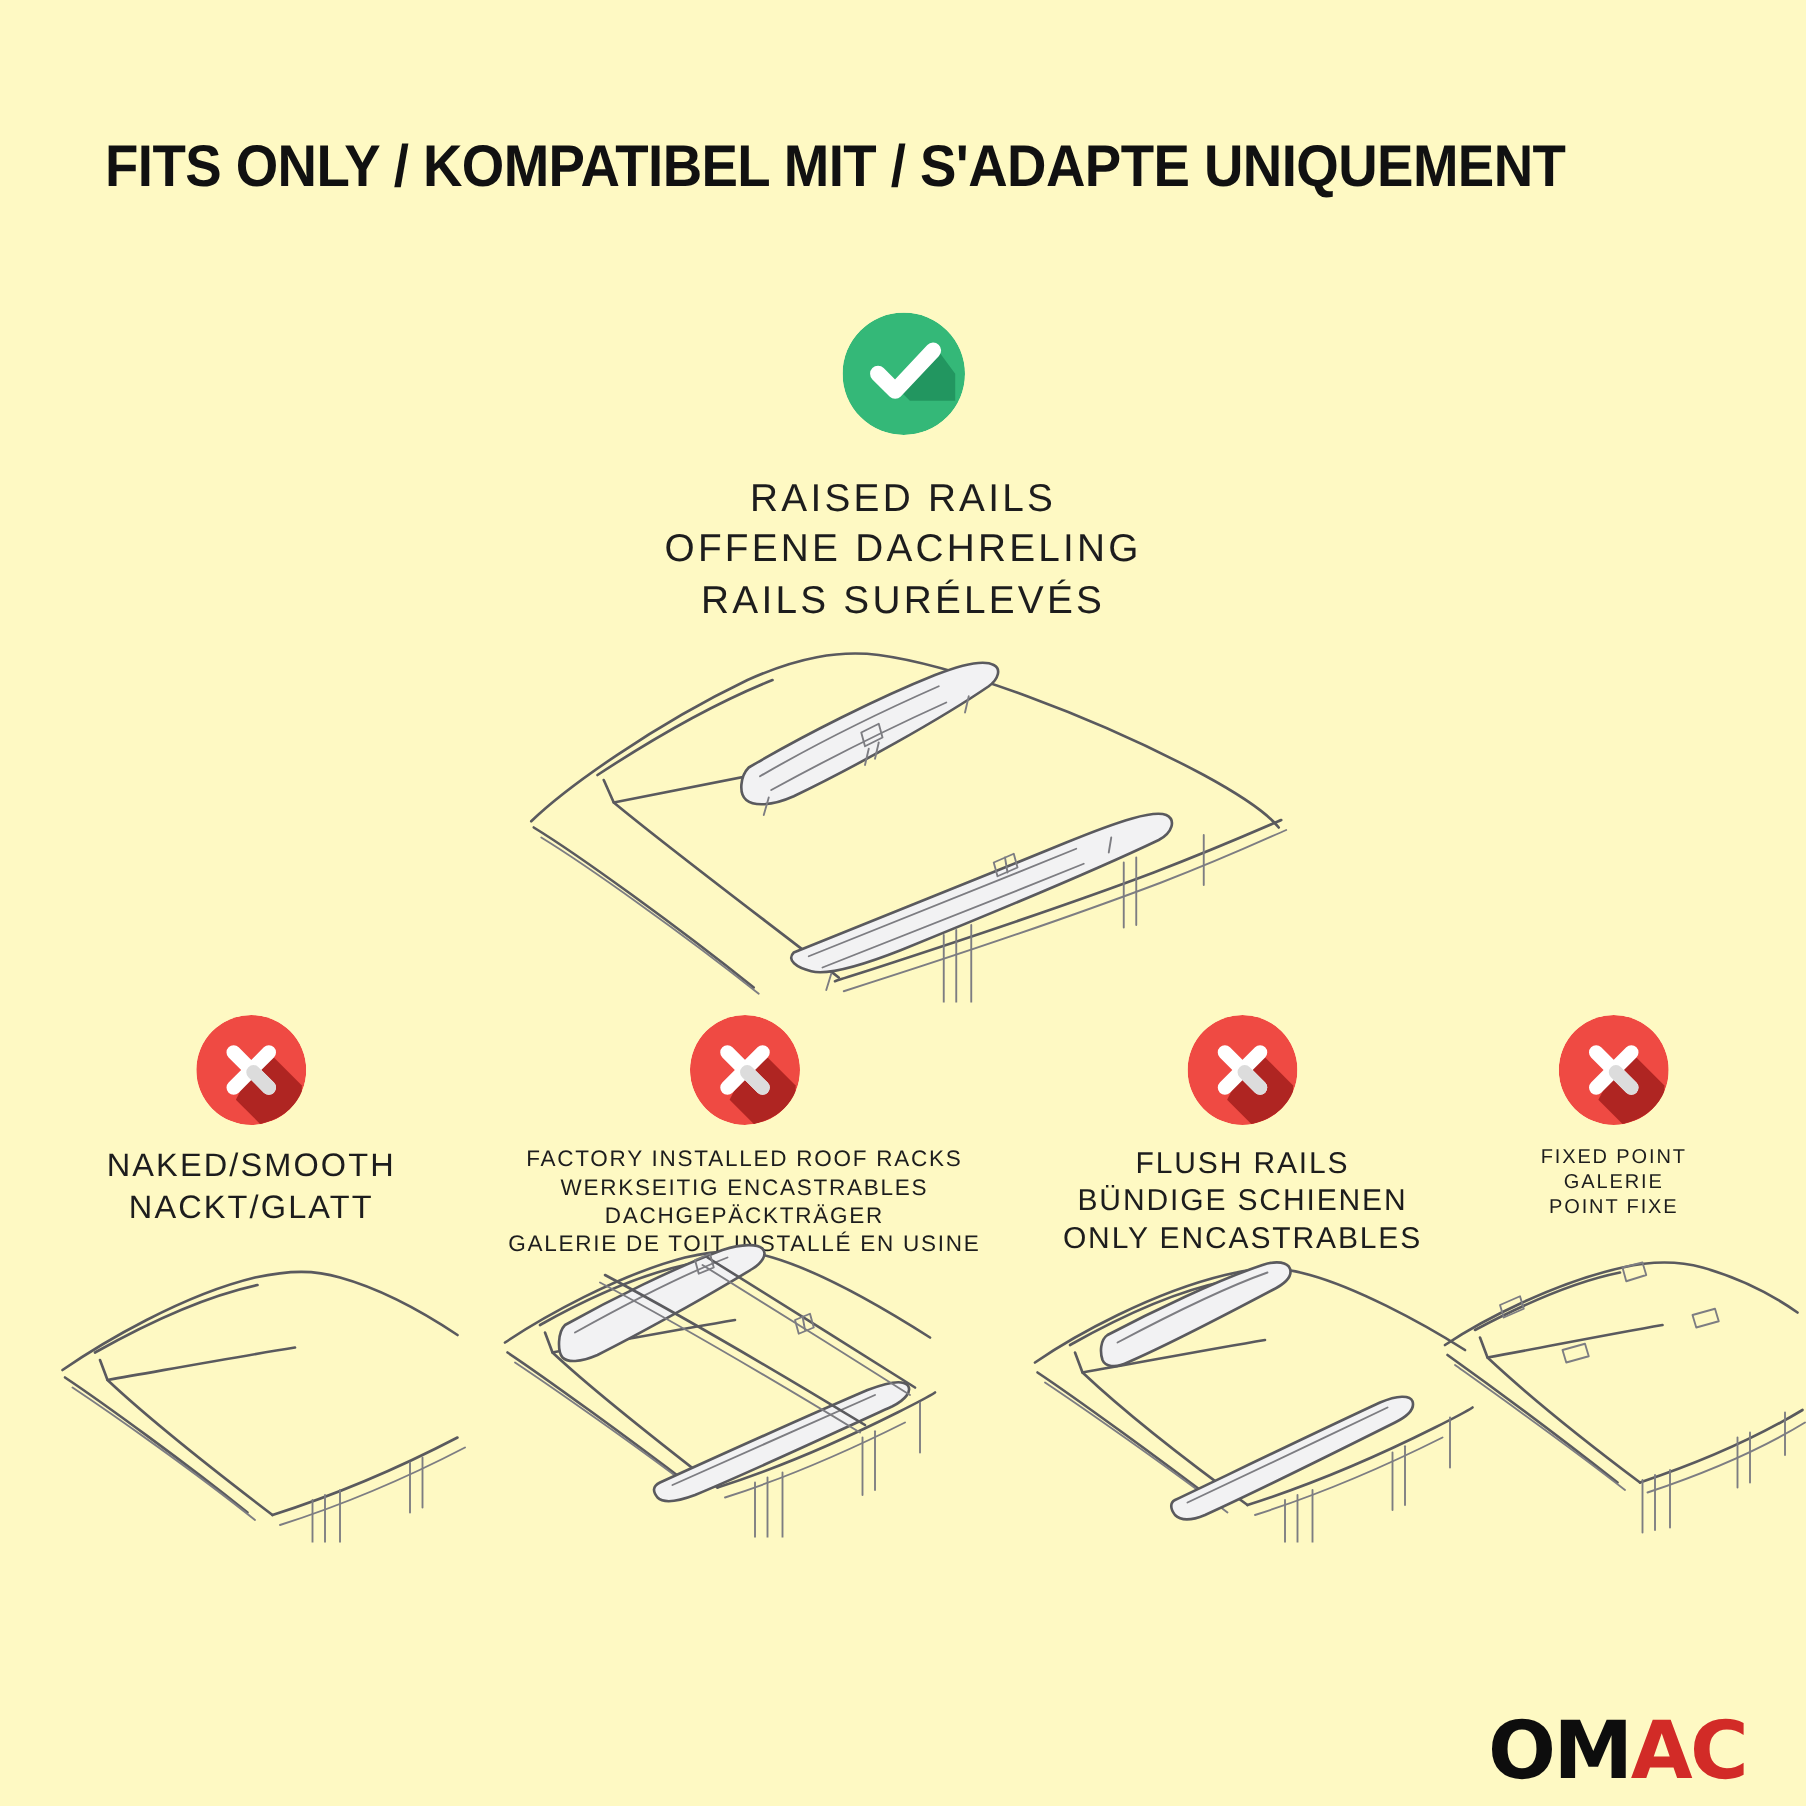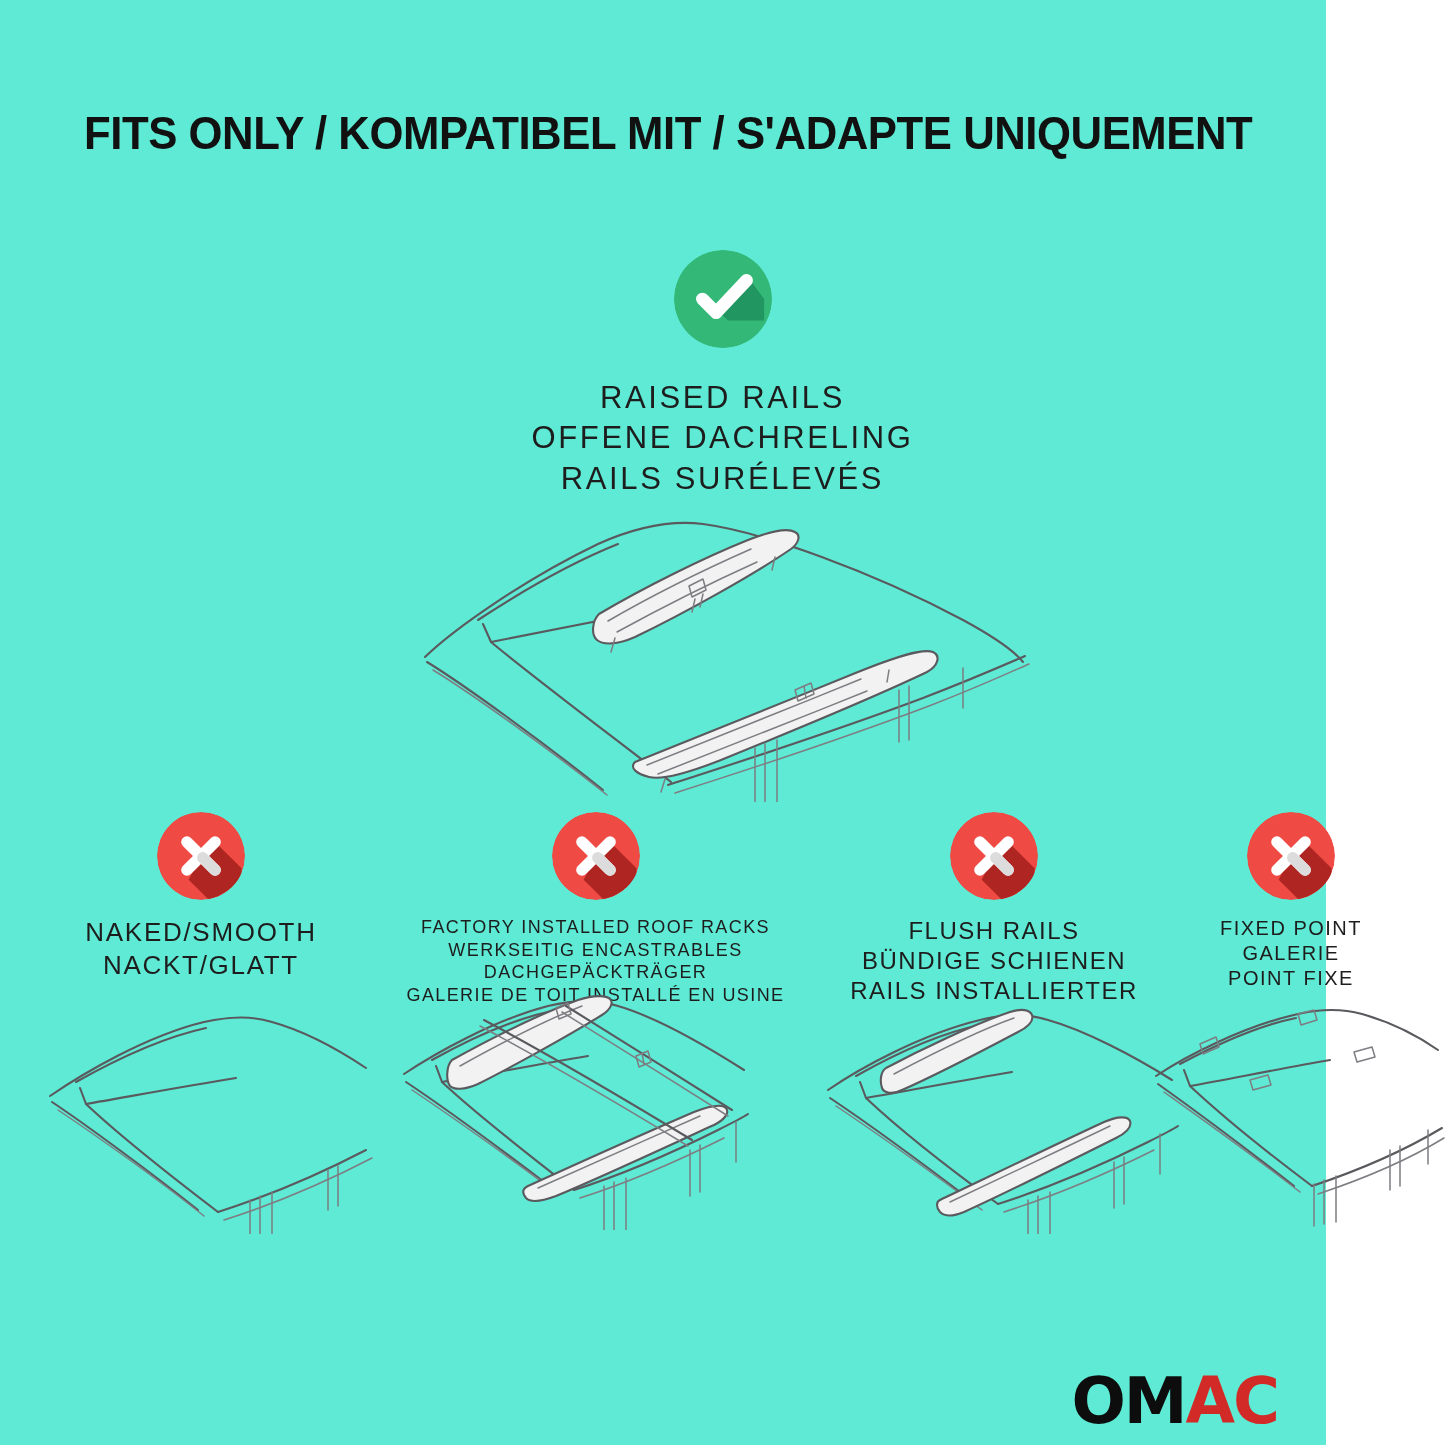--- a/index.html
+++ b/index.html
@@ -4,21 +4,21 @@
 <title>Fits Only Compatibility Chart</title>
 <style>
   html,body{margin:0;padding:0;background:#ffffff;}
   body{
     width:1445px;height:1445px;
     font-family:"Liberation Sans","DejaVu Sans",sans-serif;
     color:#1a1a1a;
     overflow:hidden;
     position:relative;
   }
-  .page{position:relative;width:1326px;height:1445px;background:#5eead4;}
+  .page{position:relative;width:1445px;height:1445px;background:#fef9c3;}
 
   
   .title{
     position:absolute;
     left:84px; top:108px;
     width:1290px;
     font-size:47px;
     font-weight:700;
     letter-spacing:-0.5px;
     line-height:1.05;
@@ -95,21 +95,21 @@
 
   #col-2{left:368px; width:455px;}
   #col-2 .col-labels{font-size:18px;letter-spacing:1.4px;}
   #col-2 .col-img{left:20px; top:178px; width:370px;}
 
   #col-3{left:838px; width:312px;}
   #col-3 .col-labels{font-size:24px;letter-spacing:1.5px;}
   #col-3 .col-img{left:-30px; top:192px; width:375px;}
 
   #col-4{left:1156px;width:270px;}
-  #col-4 .col-labels{font-size:20px;letter-spacing:1.5px;}
+  #col-4 .col-labels{font-size:16px;letter-spacing:1.5px;}
   #col-4 .col-img{left:-10px; top:192px; width:300px;}
 
   
   .logo{
     position:absolute;
     right:48px; bottom:12px;
     font-size:64px;
     font-weight:700;
     letter-spacing:-2px;
     line-height:1;
@@ -303,21 +303,21 @@
         <circle cx="50" cy="50" r="50" fill="#EF4A43"></circle>
         <path d="M50 50 L66 34 L96 64 L96 72 C88 86 74 96 58 99 L36 77 Z" fill="#A31F1C" opacity="0.85"></path>
         <path d="M34 34 L66 66" fill="none" stroke="#ffffff" stroke-width="13" stroke-linecap="round"></path>
         <path d="M66 34 L34 66" fill="none" stroke="#ffffff" stroke-width="13" stroke-linecap="round"></path>
         <path d="M52 52 L66 66" fill="none" stroke="#dcdcdc" stroke-width="13" stroke-linecap="round"></path>
       </svg>
     </span>
     <div class="col-labels">
       <div>FLUSH RAILS</div>
       <div>BÜNDIGE SCHIENEN</div>
-      <div>RAILS INSTALLIERTER</div>
+      <div>ONLY ENCASTRABLES</div>
     </div>
     <div class="col-img">
       <svg viewBox="0 0 375 230" aria-hidden="true">
         <path class="lineart" d="M20 86 C52 64 114 30 172 16 C200 9 220 10 240 16
                                  C276 26 326 52 364 76"></path>
         <path class="lineart" d="M48 72 C80 54 128 30 172 21"></path>
         <path class="lineart" d="M52 78 L58 94 C92 126 146 168 190 200"></path>
         <path class="lineart" d="M58 94 C104 86 156 76 204 68"></path>
         <path class="lineart" d="M22 94 C52 114 118 162 168 200"></path>
         <path class="lineart-thin" d="M28 102 C58 122 124 168 174 206"></path>

